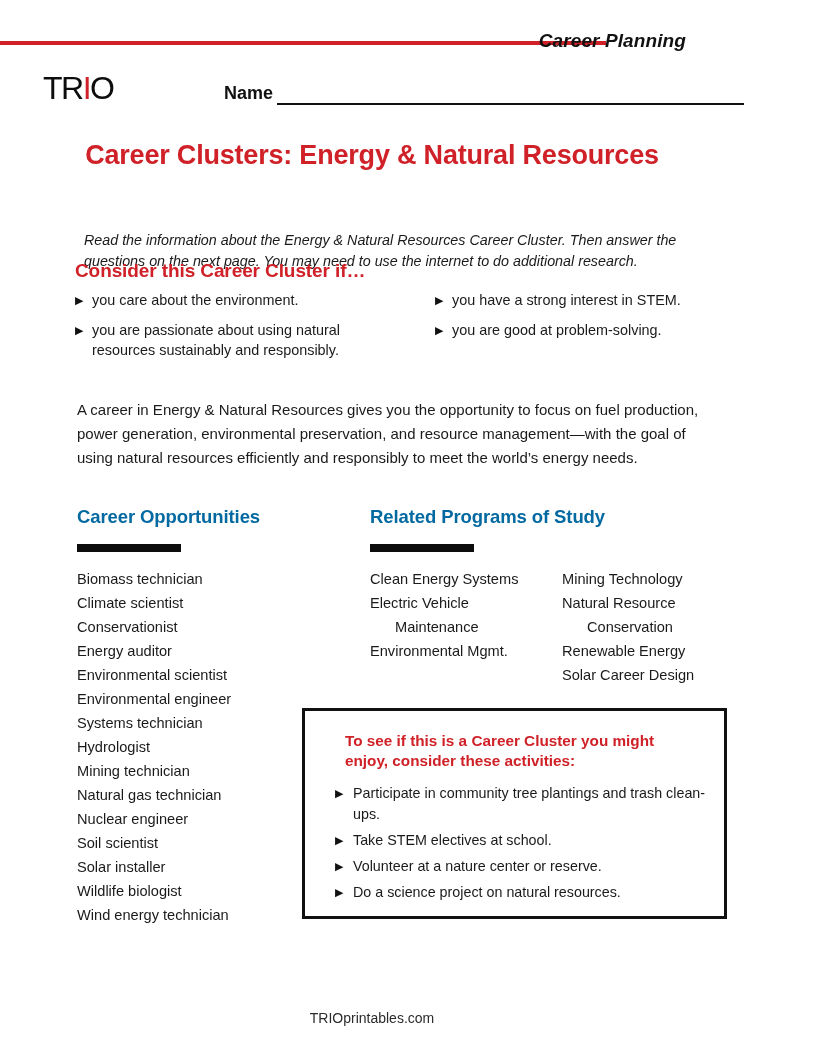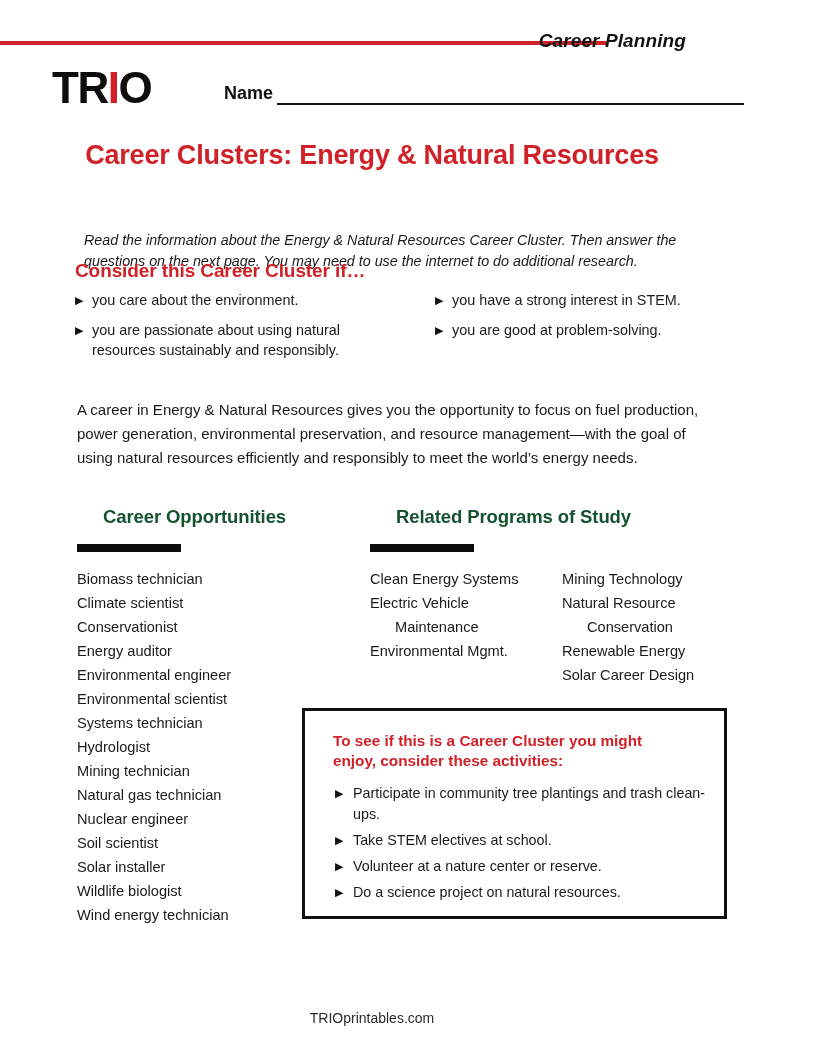--- a/index.html
+++ b/index.html
@@ -37,25 +37,25 @@
     font-weight: bold;
     font-size: 19px;
     letter-spacing: 0.1px;
     color: #111111;
     white-space: nowrap;
   }
 
   
   .logo {
     position: absolute;
-    left: 52px;
+    left: 43px;
     top: 66px;
     font-family: "Liberation Sans", sans-serif;
-    font-weight: bold;
-    font-size: 44px;
+    font-weight: normal;
+    font-size: 32px;
     line-height: 44px;
     letter-spacing: -1.5px;
     color: #0d0d0d;
     white-space: nowrap;
   }
   .logo .logo-i {
     color: #cf2127;
   }
 
   
@@ -153,24 +153,23 @@
     width: 640px;
     font-size: 15px;
     line-height: 24px;
     color: #1a1a1a;
   }
 
   
   .col-heading {
     font-size: 18.5px;
     font-weight: bold;
-    color: #14532d;
+    color: #0369a1;
     letter-spacing: -0.1px;
     white-space: nowrap;
-    margin-left: 26px;
   }
   .col-bar {
     width: 104px;
     height: 8px;
     background: #0d0d0d;
     margin-top: 16px;
     margin-bottom: 15px;
   }
   .list-item {
     font-size: 14.6px;
@@ -210,21 +209,21 @@
     left: 302px;
     top: 708px;
     width: 425px;
     height: 211px;
     border: 3px solid #111111;
     box-sizing: border-box;
     background: #ffffff;
   }
   .activities-heading {
     position: absolute;
-    left: 28px;
+    left: 40px;
     top: 20px;
     width: 350px;
     font-size: 15.3px;
     font-weight: bold;
     line-height: 20px;
     color: #cf2127;
   }
   .activities-list {
     position: absolute;
     left: 30px;
@@ -298,22 +297,22 @@
   <div class="body-para">A career in Energy &amp; Natural Resources gives you the opportunity to focus on fuel production, power generation, environmental preservation, and resource management—with the goal of using natural resources efficiently and responsibly to meet the world’s energy needs.</div>
 
   <div id="careers-block">
     <div class="col-heading">Career Opportunities</div>
     <div class="col-bar"></div>
     <div>
       <div class="list-item">Biomass technician</div>
       <div class="list-item">Climate scientist</div>
       <div class="list-item">Conservationist</div>
       <div class="list-item">Energy auditor</div>
+      <div class="list-item">Environmental scientist</div>
       <div class="list-item">Environmental engineer</div>
-      <div class="list-item">Environmental scientist</div>
       <div class="list-item">Systems technician</div>
       <div class="list-item">Hydrologist</div>
       <div class="list-item">Mining technician</div>
       <div class="list-item">Natural gas technician</div>
       <div class="list-item">Nuclear engineer</div>
       <div class="list-item">Soil scientist</div>
       <div class="list-item">Solar installer</div>
       <div class="list-item">Wildlife biologist</div>
       <div class="list-item">Wind energy technician</div>
     </div>

